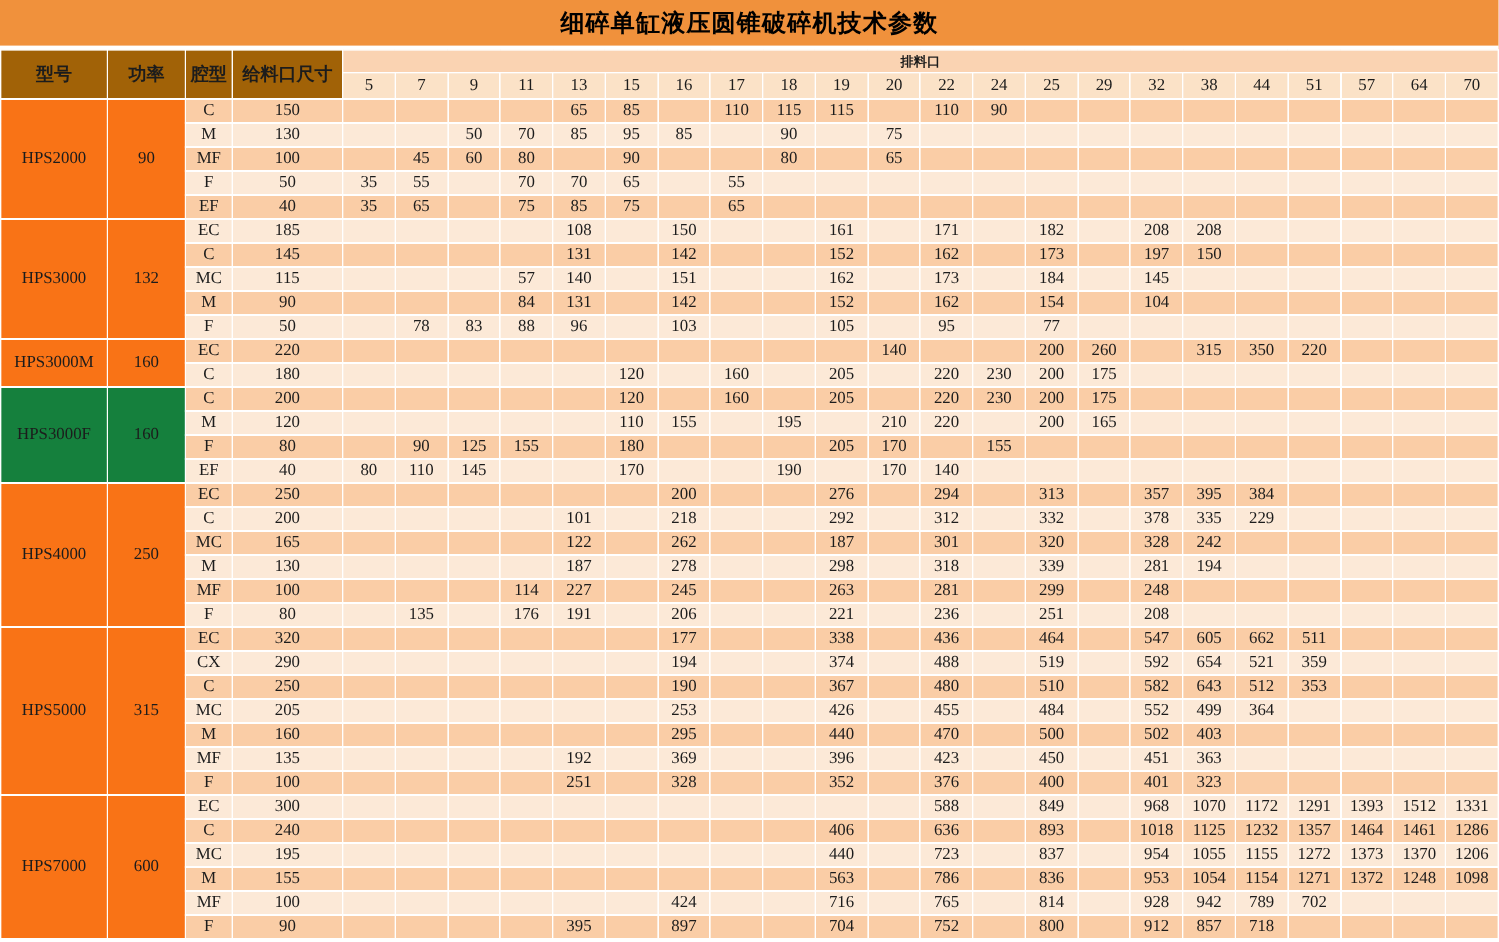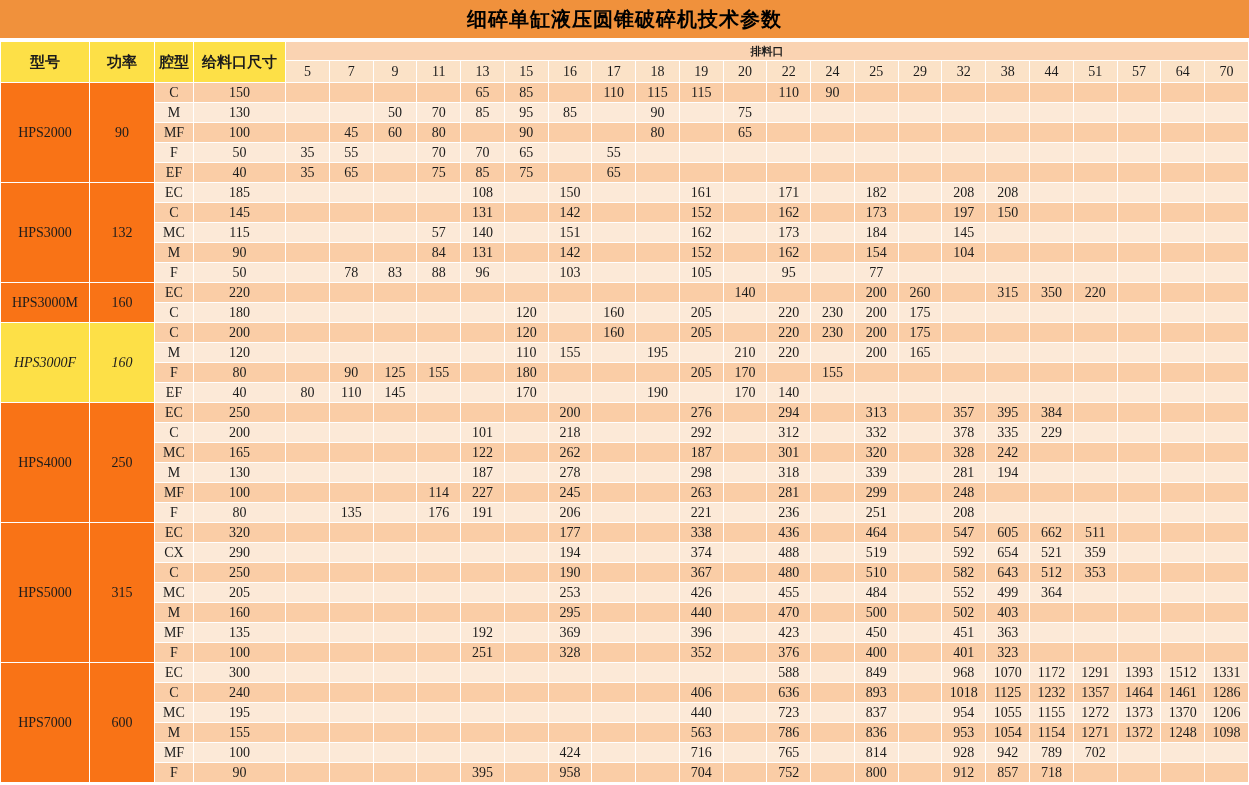--- a/index.html
+++ b/index.html
@@ -14,32 +14,32 @@
     color:#000000; font-size:20px; font-weight:bold; letter-spacing:1px;
   }
   table.spec {
     border-collapse:collapse; table-layout:fixed; width:1249px;
   }
   table.spec th, table.spec td {
     border:1px solid #ffffff; padding:0; margin:0;
     text-align:center; vertical-align:middle;
     font-size:14px; color:#1c1c1c; overflow:hidden; white-space:nowrap;
   }
-  thead th.main { background:#fde047; font-weight:bold; font-size:15px; }
+  thead th.main { background:#a16207; font-weight:bold; font-size:15px; }
   thead th.grp  { background:#FAD3B2; font-weight:bold; font-size:11px; height:18px; }
   thead th.num  { background:#FBE2C7; font-weight:normal; font-size:14px; height:21px; }
   .w-model { width:88px; }
   .w-power { width:64px; }
   .w-cavity{ width:38px; }
   .w-feed  { width:91px; }
   tbody tr { height:20px; }
   tbody tr.dark  td.c { background:#FACDA6; }
   tbody tr.light td.c { background:#FCE9D7; }
   tbody td.gdark  { background:#f97316; }
-  tbody td.glight { background:#fde047;font-style:italic; }
+  tbody td.glight { background:#15803d; }
 </style>
 </head>
 <body>
 
 <div class="screen">
   <div class="title-bar">细碎单缸液压圆锥破碎机技术参数</div>
   <table class="spec">
     <thead>
       <tr>
         <th class="main w-model" rowspan="2">型号</th>
@@ -974,21 +974,21 @@
         </tr>
         <tr class="dark">
           <td class="c">F</td>
           <td class="c">90</td>
           <td class="c"></td>
           <td class="c"></td>
           <td class="c"></td>
           <td class="c"></td>
           <td class="c">395</td>
           <td class="c"></td>
-          <td class="c">958</td>
+          <td class="c">897</td>
           <td class="c"></td>
           <td class="c"></td>
           <td class="c">704</td>
           <td class="c"></td>
           <td class="c">752</td>
           <td class="c"></td>
           <td class="c">800</td>
           <td class="c"></td>
           <td class="c">912</td>
           <td class="c">857</td>

